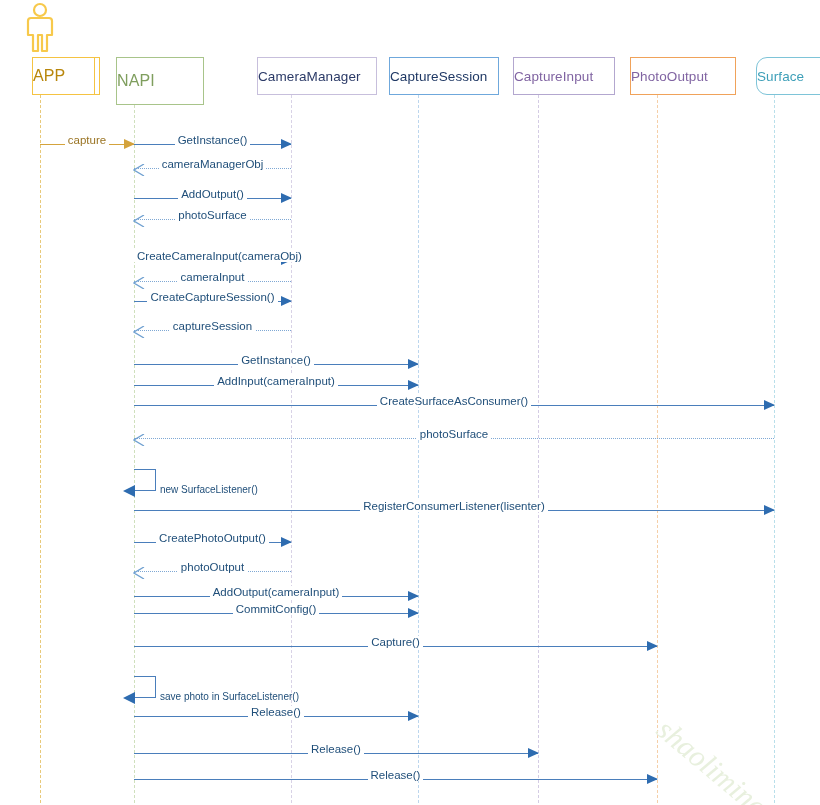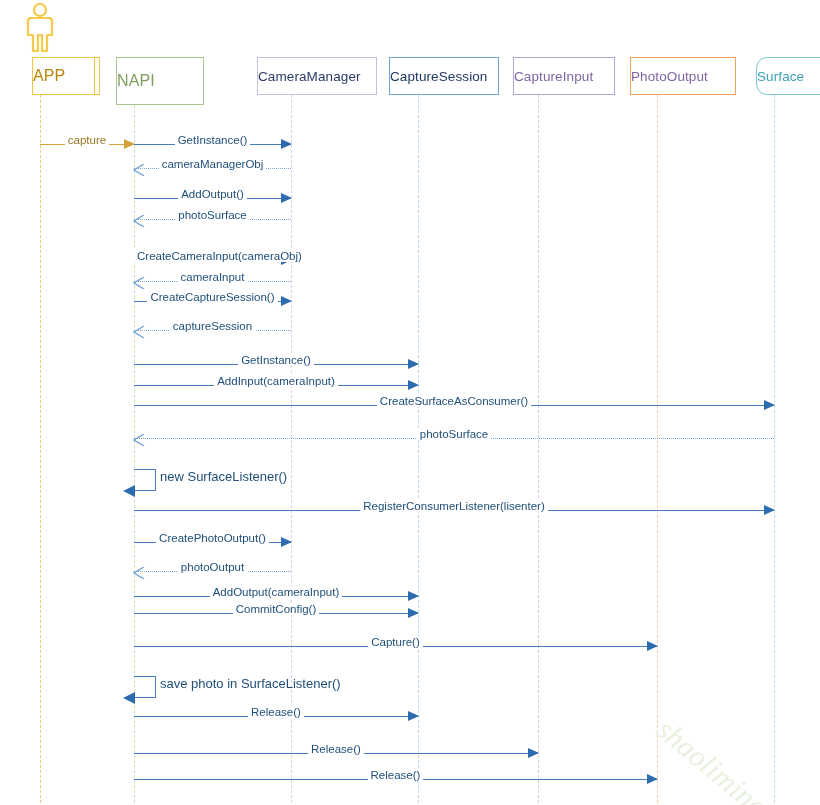--- a/index.html
+++ b/index.html
@@ -127,22 +127,22 @@
     left: -11px;
     top: 16px;
     width: 0; height: 0;
     border-top: 6px solid transparent;
     border-bottom: 6px solid transparent;
     border-right: 12px solid #2e6cb0;
   }
   .selfmsg .label {
     position: absolute;
     left: 26px;
-    top: 2px;
-    font-size: 13px;
+    top: 15px;
+    font-size: 10px;
     color: #1f4e79;
     white-space: nowrap;
     line-height: 12px;
   }
   
   .watermark {
     position: absolute;
     font-size: 30px;
     color: #e8f0de;
     transform: rotate(40deg);

